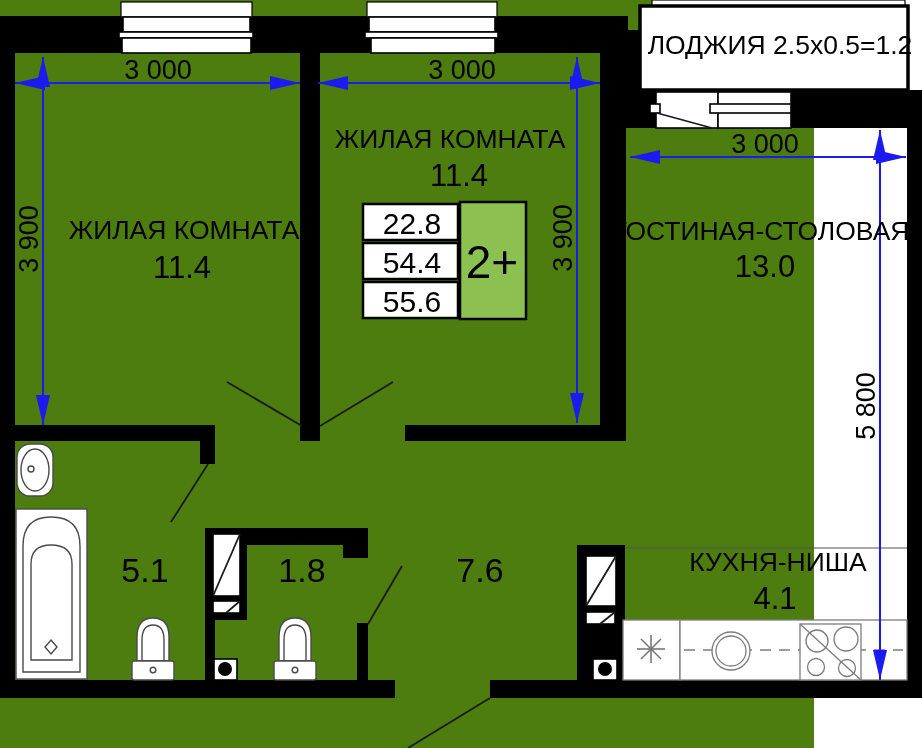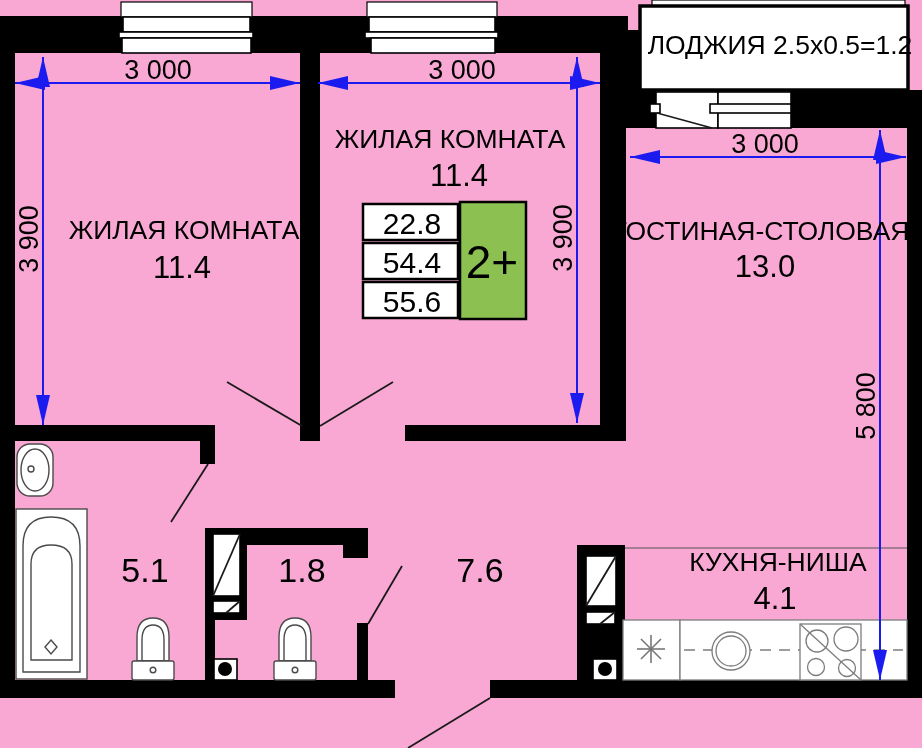--- a/index.html
+++ b/index.html
@@ -1,16 +1,16 @@
 <!DOCTYPE html>
 <html><head>
 <meta charset="utf-8">
 <style>
   html,body{margin:0;padding:0;background:#fff;}
-  .stage{width:922px;height:748px;position:relative;background:#f9a8d4;text-decoration:underline;}
+  .stage{width:814px;height:748px;position:relative;background:#4d7c0f;text-decoration:underline;}
   svg text{font-family:"Liberation Sans","DejaVu Sans",sans-serif;fill:#000;
            text-anchor:middle;dominant-baseline:central;}
   .wall{fill:#000;stroke:none;}
   .win{fill:#fff;stroke:#000;stroke-width:1.6;}
   .thin{fill:#fff;stroke:#000;stroke-width:1.2;}
   .loggia-box{fill:#fff;stroke:#000;stroke-width:3.5;}
   .door{stroke:#1a1a1a;stroke-width:1.8;fill:none;}
   .fx{stroke:#4a4a4a;stroke-width:1.4;fill:#fff;}
   .fxl{stroke:#4a4a4a;stroke-width:1.4;fill:none;}
   .kc{stroke:#7d7d7d;stroke-width:1.3;fill:#fff;}

